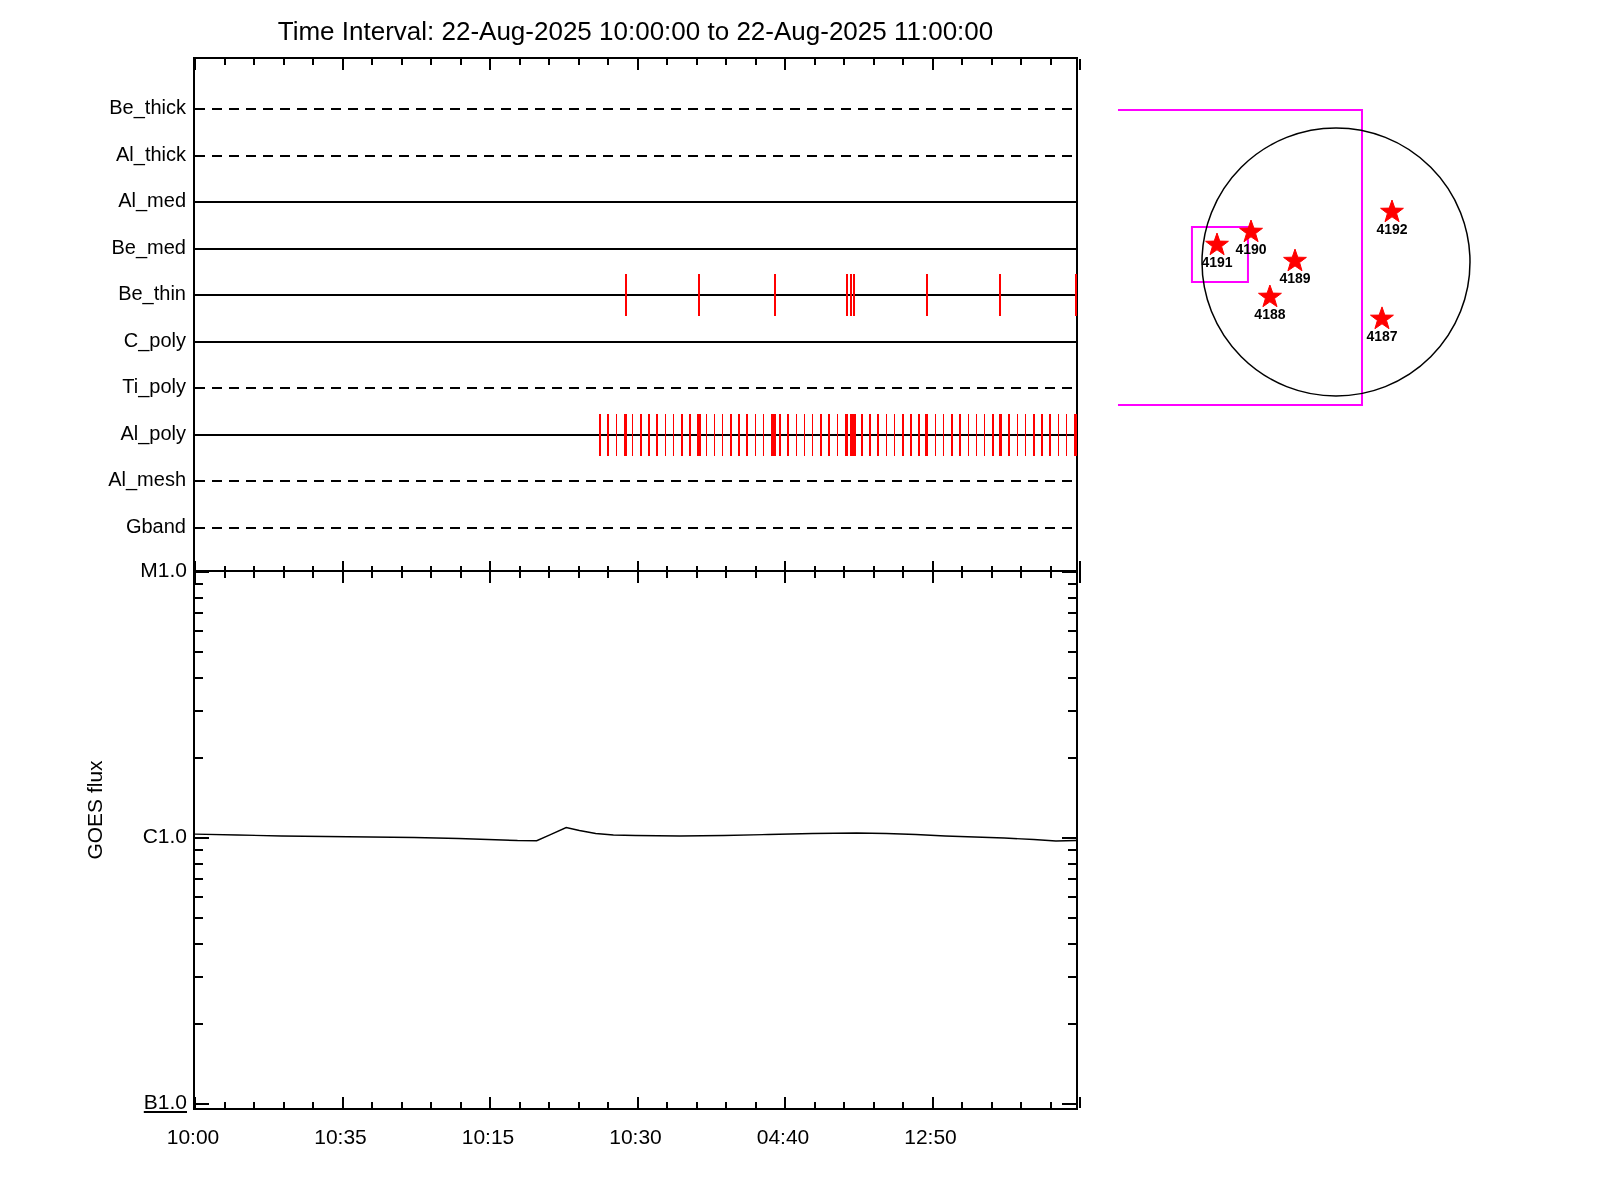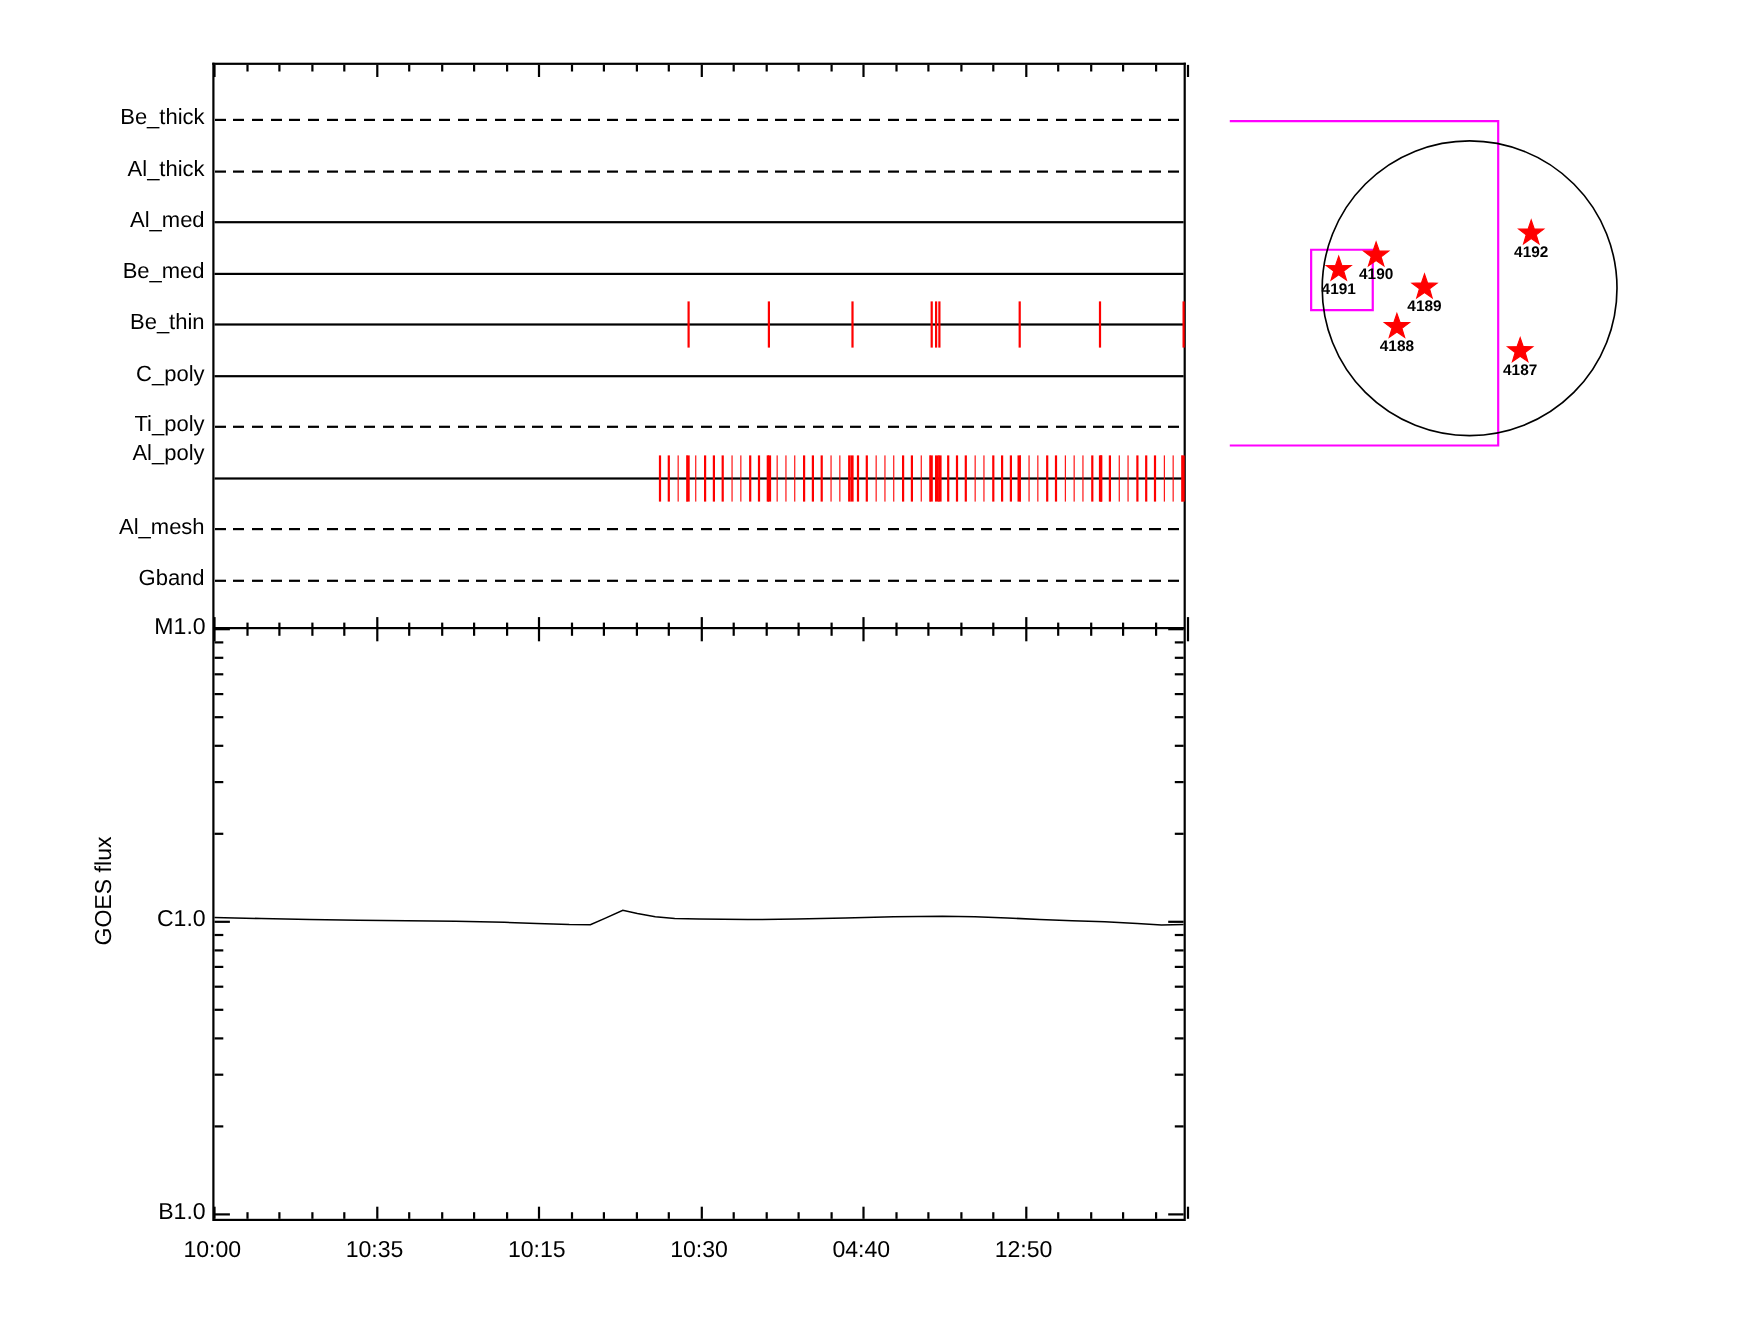--- a/index.html
+++ b/index.html
@@ -23,20 +23,21 @@
   #goes-axis-title{position:absolute;left:40px;top:760px;width:110px;height:100px;
                    font-size:21px;white-space:nowrap;transform:rotate(-90deg);
                    transform-origin:center center;text-align:center;line-height:100px;}
   svg{position:absolute;}
   #goes-svg{left:0;top:0;}
 </style>
 </head>
 <body>
 
 <div id="canvas">
+  <div id="plot-title">Time Interval: 22-Aug-2025 10:00:00 to 22-Aug-2025 11:00:00</div>
   <div id="filter-panel" class="panel">
       <div class="row-line dashed" style="top: 49px;"></div>
       <div class="row-line dashed" style="top: 95.5px;"></div>
       <div class="row-line solid" style="top: 142px;"></div>
       <div class="row-line solid" style="top: 188.5px;"></div>
       <div class="row-line solid" style="top: 235px;"></div>
       <div class="row-line solid" style="top: 281.5px;"></div>
       <div class="row-line dashed" style="top: 328px;"></div>
       <div class="row-line solid" style="top: 374.5px;"></div>
       <div class="row-line dashed" style="top: 421px;"></div>
@@ -273,25 +274,25 @@
       <path d="M302.0,236.9L304.8,245.1L313.4,245.2L306.5,250.4L309.0,258.7L302.0,253.8L294.9,258.7L297.4,250.4L290.5,245.2L299.1,245.1Z" fill="#ff0000" stroke="#ff0000"></path>
       <text x="301.962" y="270.95" text-anchor="middle" font-size="14" font-weight="bold" fill="#000000" font-family="&quot;Liberation Sans&quot;,&quot;DejaVu Sans&quot;,sans-serif">4187</text>
     </svg>
 <div class="row-label" style="top: 95px;">Be_thick</div>
     <div class="row-label" style="top: 141.5px;">Al_thick</div>
     <div class="row-label" style="top: 188px;">Al_med</div>
     <div class="row-label" style="top: 234.5px;">Be_med</div>
     <div class="row-label" style="top: 281px;">Be_thin</div>
     <div class="row-label" style="top: 327.5px;">C_poly</div>
     <div class="row-label" style="top: 374px;">Ti_poly</div>
-    <div class="row-label" style="top: 400px;">Al_poly</div>
+    <div class="row-label" style="top: 421px;">Al_poly</div>
     <div class="row-label" style="top: 467px;">Al_mesh</div>
     <div class="row-label" style="top: 513.5px;">Gband</div>
     <div class="ytick-label" style="top: 558px;">M1.0</div>
     <div class="ytick-label" style="top: 824px;">C1.0</div>
-    <div class="ytick-label" style="top: 1090px;">B1.0</div>
+    <div class="ytick-label" style="top: 1090px; text-decoration: underline;">B1.0</div>
     <div class="xtick-label" style="left: 148px;">10:00</div>
     <div class="xtick-label" style="left: 295.5px;">10:35</div>
     <div class="xtick-label" style="left: 443px;">10:15</div>
     <div class="xtick-label" style="left: 590.5px; text-align: center;">10:30</div>
     <div class="xtick-label" style="left: 738px;">04:40</div>
     <div class="xtick-label" style="left: 885.5px;">12:50</div>
   </div>
 
 </body></html>

